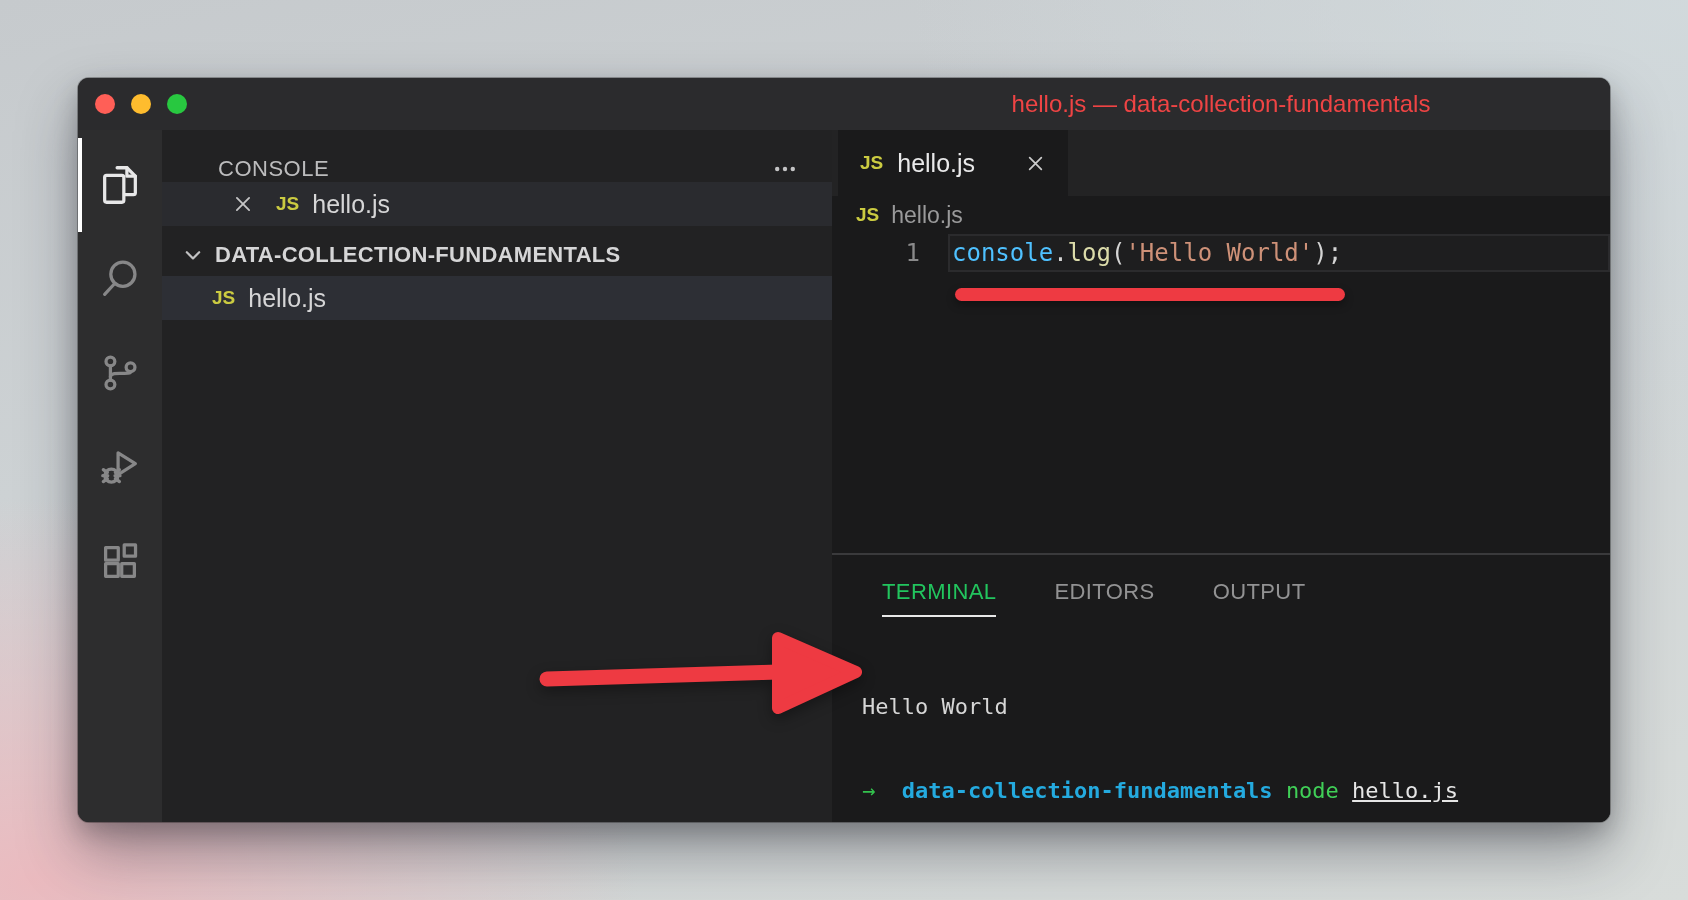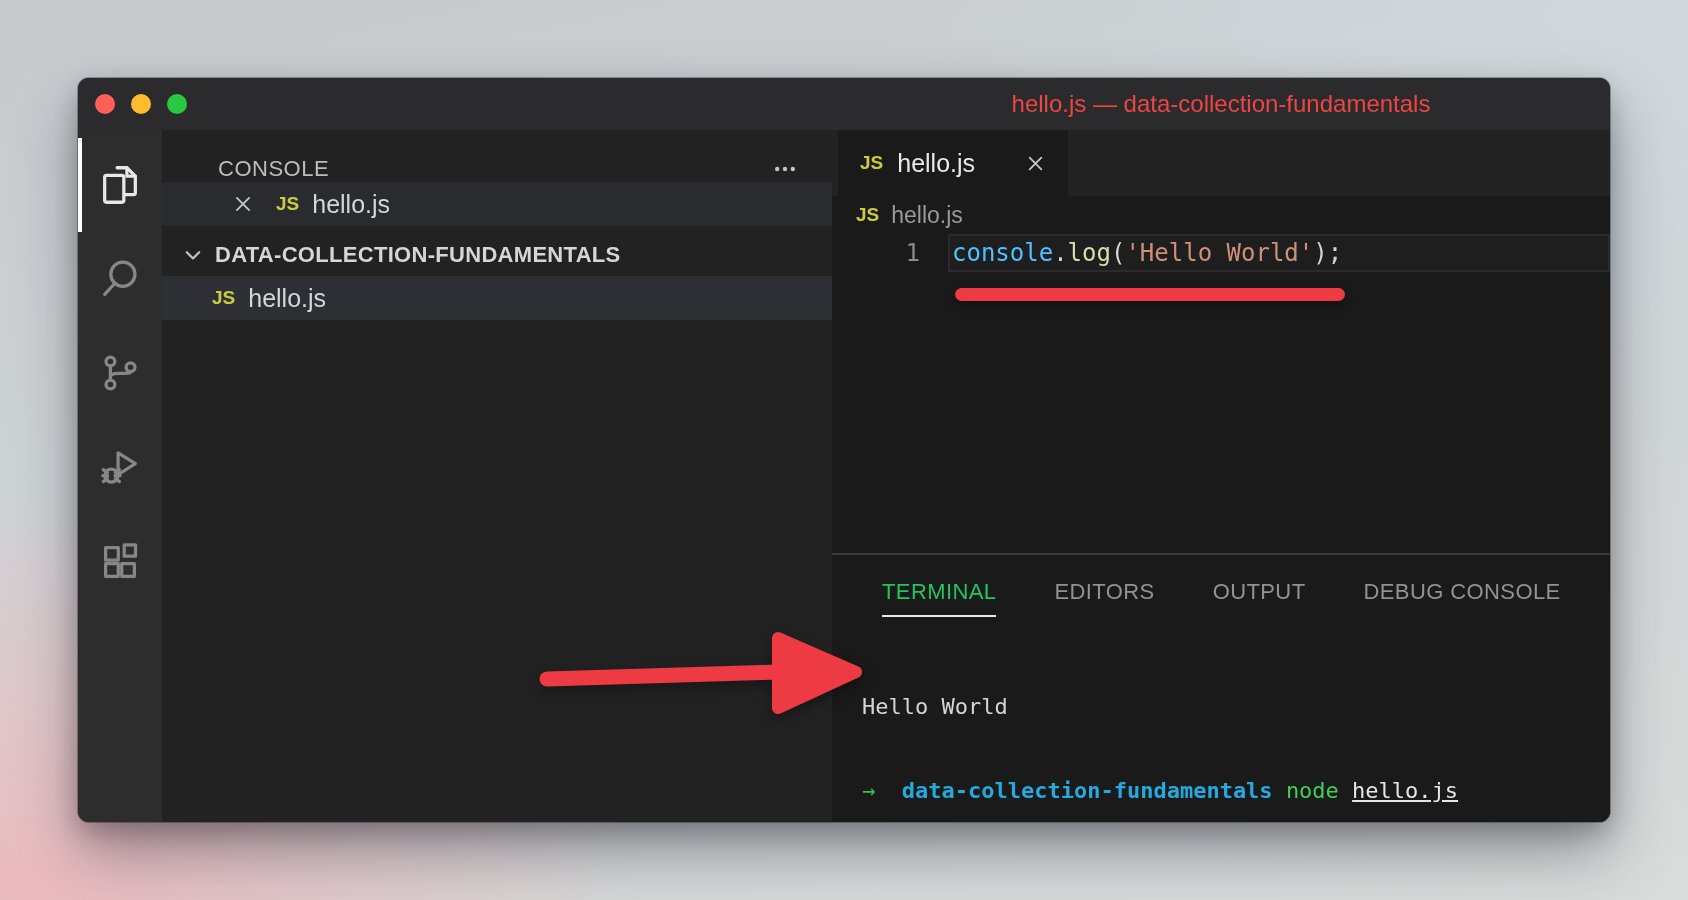--- a/index.html
+++ b/index.html
@@ -201,21 +201,20 @@
           <div class="code"><span style="color: rgb(79, 193, 255);">console</span><span style="color: rgb(212, 212, 212);">.</span><span style="color: rgb(220, 220, 170);">log</span><span style="color: rgb(212, 212, 212);">(</span><span style="color: rgb(206, 145, 120);">'Hello World'</span><span style="color: rgb(212, 212, 212);">);</span></div>
         </div>
         <div class="red-underline" style="background-color: rgb(238, 58, 66);"></div>
       </div>
 
       <div class="panel">
         <div class="panel-tabs">
           <span class="ptab active">TERMINAL</span>
           <span class="ptab">EDITORS</span>
           <span class="ptab">OUTPUT</span>
-          <span class="ptab">DEBUG CONSOLE</span>
         </div>
         <div class="terminal">
           <div class="tline"><span style="color: rgb(214, 214, 214);">Hello World</span></div>
           <div class="tline"><span style="color: rgb(51, 194, 77);">→</span><span>  </span><span style="color: rgb(36, 170, 223); font-weight: bold;">data-collection-fundamentals</span><span> </span><span style="color: rgb(64, 207, 87);">node</span><span> </span><span style="color: rgb(230, 230, 230); text-decoration: underline;">hello.js</span></div>
           
         </div>
       </div>
     </div>
   </div>
 </div>

